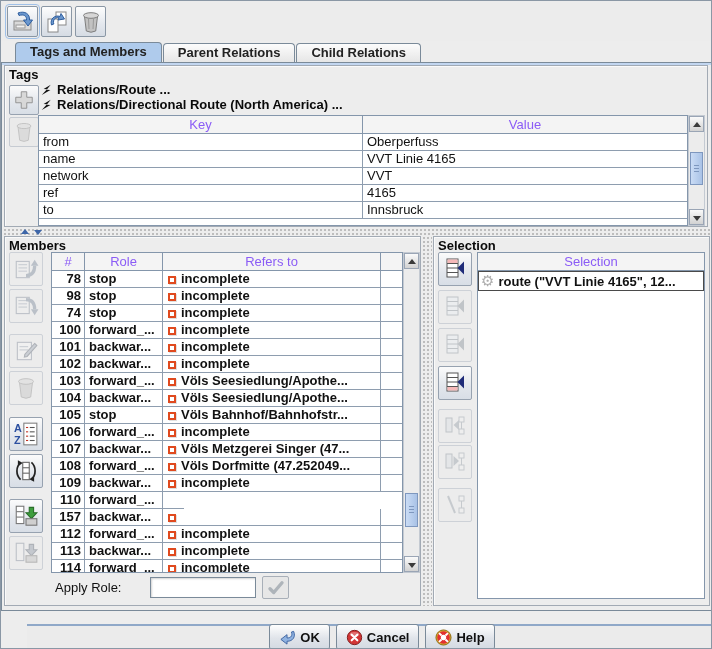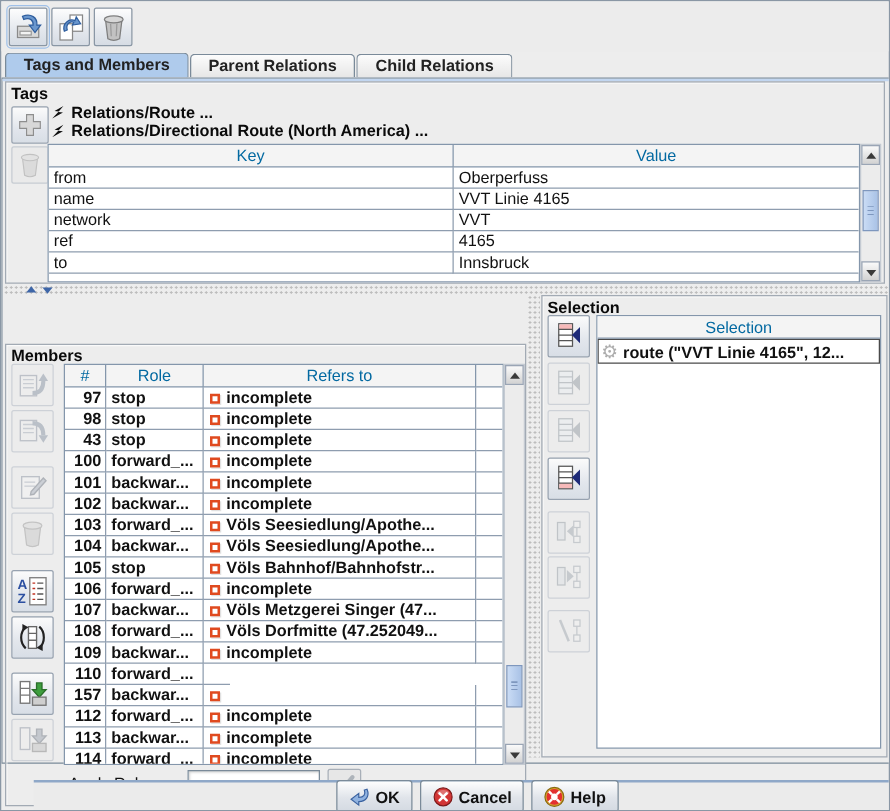--- a/index.html
+++ b/index.html
@@ -15,21 +15,21 @@
   
   .toolbar { position:absolute; left:0; top:0; width:100%; height:40px; background:#ECECEC; }
   .tbtn {
     position:absolute; top:5px; width:31px; height:31px;
     background:linear-gradient(#FDFDFD,#E3E7ED 60%,#D6DCE4);
     border:1px solid #8A97A5; border-radius:2px;
     display:flex; align-items:center; justify-content:center; cursor:pointer;
   }
   .tbtn.focus { outline:1px solid #9FC0E8; outline-offset:1px; }
   
-  .tabbar { position:absolute; left:0; top:41px; width:100%; height:20px; display:flex; align-items:flex-end; padding-left:3px; }
+  .tabbar { position:absolute; left:0; top:41px; width:100%; height:20px; display:flex; align-items:flex-end; padding-left:14px; }
   .tab {
     height:19px; line-height:18px; padding:0 14px; margin-right:1px;
     font-weight:bold; font-size:13px; color:#222;
     background:linear-gradient(#FCFCFC,#E6E6E6);
     border:1px solid #7A8A99; border-bottom:none; border-radius:4px 4px 0 0;
     cursor:pointer; white-space:nowrap;
   }
   .tab.selected { background:#AFCBEC; height:20px; }
   
   .content { position:absolute; left:0; top:61px; width:712px; height:549px; border:1px solid #7A8A99; background:#EDEDED; }
@@ -46,21 +46,21 @@
   .sbtn34 {
     position:absolute; left:4px; width:34px; height:34px;
     background:linear-gradient(#FBFBFB,#E2E6EC 60%,#D8DEE6);
     border:1px solid #97A2B0; border-radius:2px;
     display:flex; align-items:center; justify-content:center; cursor:pointer;
   }
   .sbtn34.dis { border-color:#CDD1D7; background:#ECECEC; }
   
   .jtable { position:absolute; background:#fff; border:1px solid #8496AB; overflow:hidden; }
   .thead { display:flex; background:#F4F4F4; height:18px; }
-  .th { border-right:1px solid #8496AB; border-bottom:1px solid #8496AB; text-align:center; line-height:17px; font-size:13px; color:#0369a1; overflow:hidden; }
+  .th { border-right:1px solid #8496AB; border-bottom:1px solid #8496AB; text-align:center; line-height:17px; font-size:13px; color:#8b5cf6; overflow:hidden; }
   .th:last-child { border-right:none; }
   .tr { display:flex; height:17px; background:#fff; }
   .td { border-right:1px solid #8E9DAF; border-bottom:1px solid #8E9DAF; line-height:16px; padding:0 4px; overflow:hidden; white-space:nowrap; font-size:13px; }
   .td:last-child { border-right:none; }
   
   .tags-table { left:0; top:0; width:650px; height:111px; }
   .tags-table .th, .tags-table .td { width:50%; }
   
   .members-table { left:0; top:0; width:352px; height:321px; }
   .mc0 { width:33px; } .mc1 { width:78px; } .mc2 { width:218px; } .mc3 { width:21px; }
@@ -213,21 +213,21 @@
           <div class="sb-down"></div>
         </div>
       </div>
     </div>
 
     <div class="hsplit dots">
       <div class="tri-up"></div>
       <div class="tri-down"></div>
     </div>
 
-    <div class="group" style="left:2px; top:173px; width:417px; height:370px;margin-top:39px;">
+    <div class="group" style="left:2px; top:173px; width:417px; height:370px;">
       <div class="group-title">Members</div>
 
       <button class="sbtn34 dis" style="top:15px;">
         <svg width="26" height="26" viewBox="0 0 24 24">
           <rect x="3" y="5" width="12" height="15" fill="#EDEDED" stroke="#BDC1C8"></rect>
           <line x1="5" y1="8" x2="13" y2="8" stroke="#C9CDD3"></line>
             <line x1="5" y1="11" x2="13" y2="11" stroke="#C9CDD3"></line>
             <line x1="5" y1="14" x2="13" y2="14" stroke="#C9CDD3"></line>
           <path d="M12,18 C18,18 20,14 20,9" stroke="#BAC0C8" stroke-width="3" fill="none"></path>
           <path d="M16.5,9 L23.5,9 L20,3.5 Z" fill="#BAC0C8"></path>
@@ -308,35 +308,35 @@
         <div class="jtable members-table">
           <div class="thead">
             <div class="th mc0">#</div>
             <div class="th mc1">Role</div>
             <div class="th mc2">Refers to</div>
             <div class="th mc3"></div>
           </div>
           <div>
 
               <div class="tr">
-                <div class="td mc0">97</div>
+                <div class="td mc0">78</div>
                 <div class="td mc1">stop</div>
                 <div class="td mc2"><span class="node-marker"></span><span>incomplete</span></div>
                 <div class="td mc3"></div>
               </div>
 
               <div class="tr">
                 <div class="td mc0">98</div>
                 <div class="td mc1">stop</div>
                 <div class="td mc2"><span class="node-marker"></span><span>incomplete</span></div>
                 <div class="td mc3"></div>
               </div>
 
               <div class="tr">
-                <div class="td mc0">43</div>
+                <div class="td mc0">74</div>
                 <div class="td mc1">stop</div>
                 <div class="td mc2"><span class="node-marker"></span><span>incomplete</span></div>
                 <div class="td mc3"></div>
               </div>
 
               <div class="tr">
                 <div class="td mc0">100</div>
                 <div class="td mc1">forward_...</div>
                 <div class="td mc2"><span class="node-marker"></span><span>incomplete</span></div>
                 <div class="td mc3"></div>

